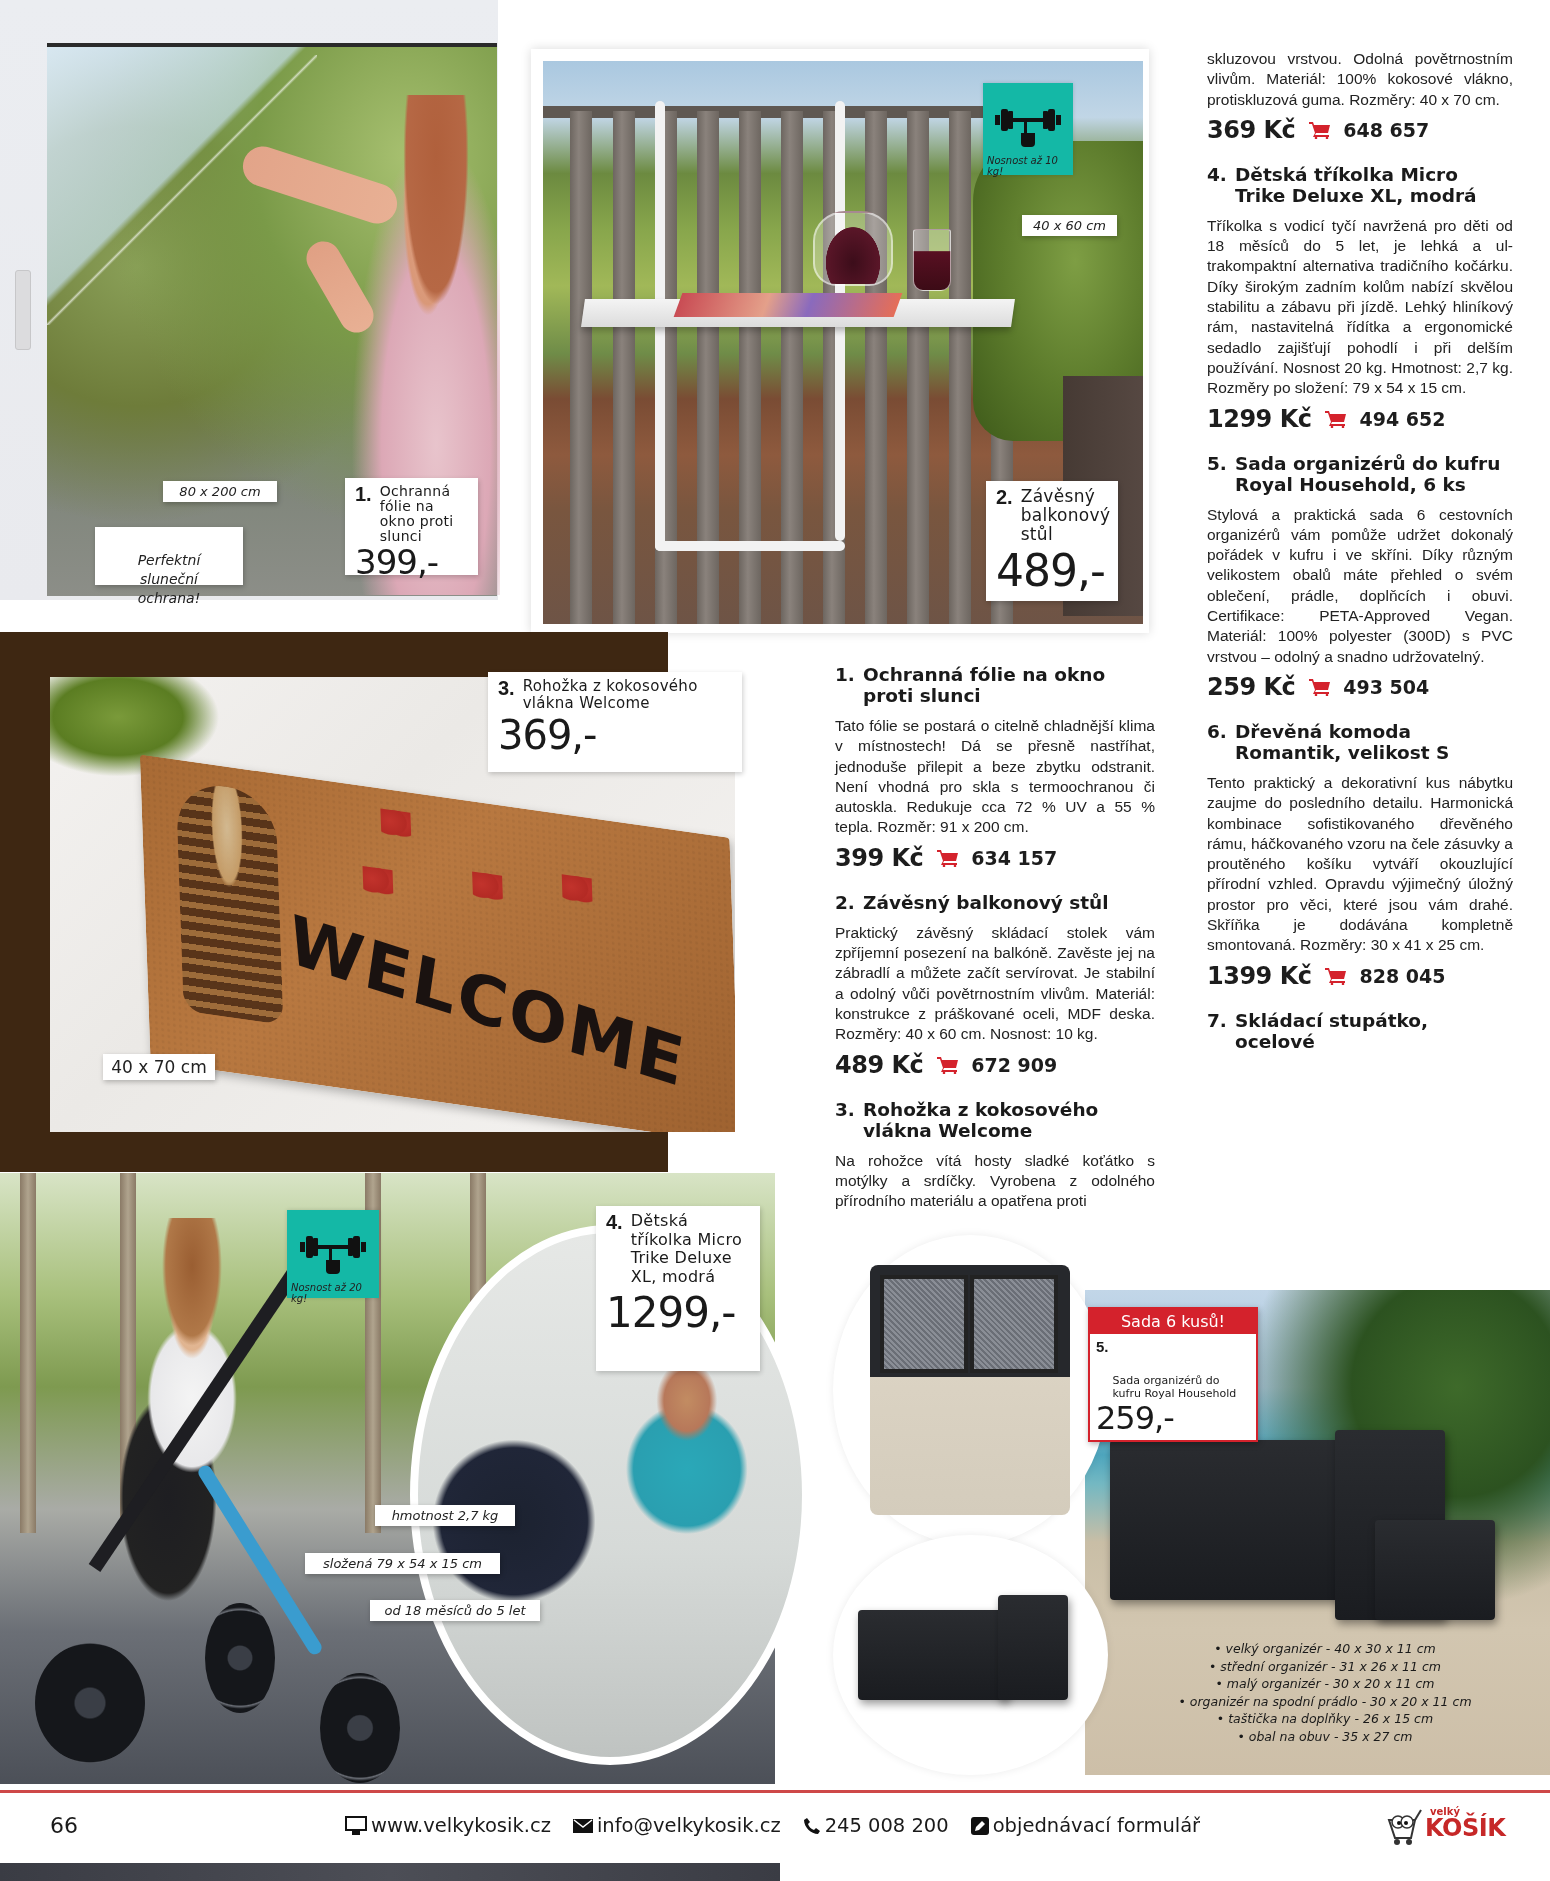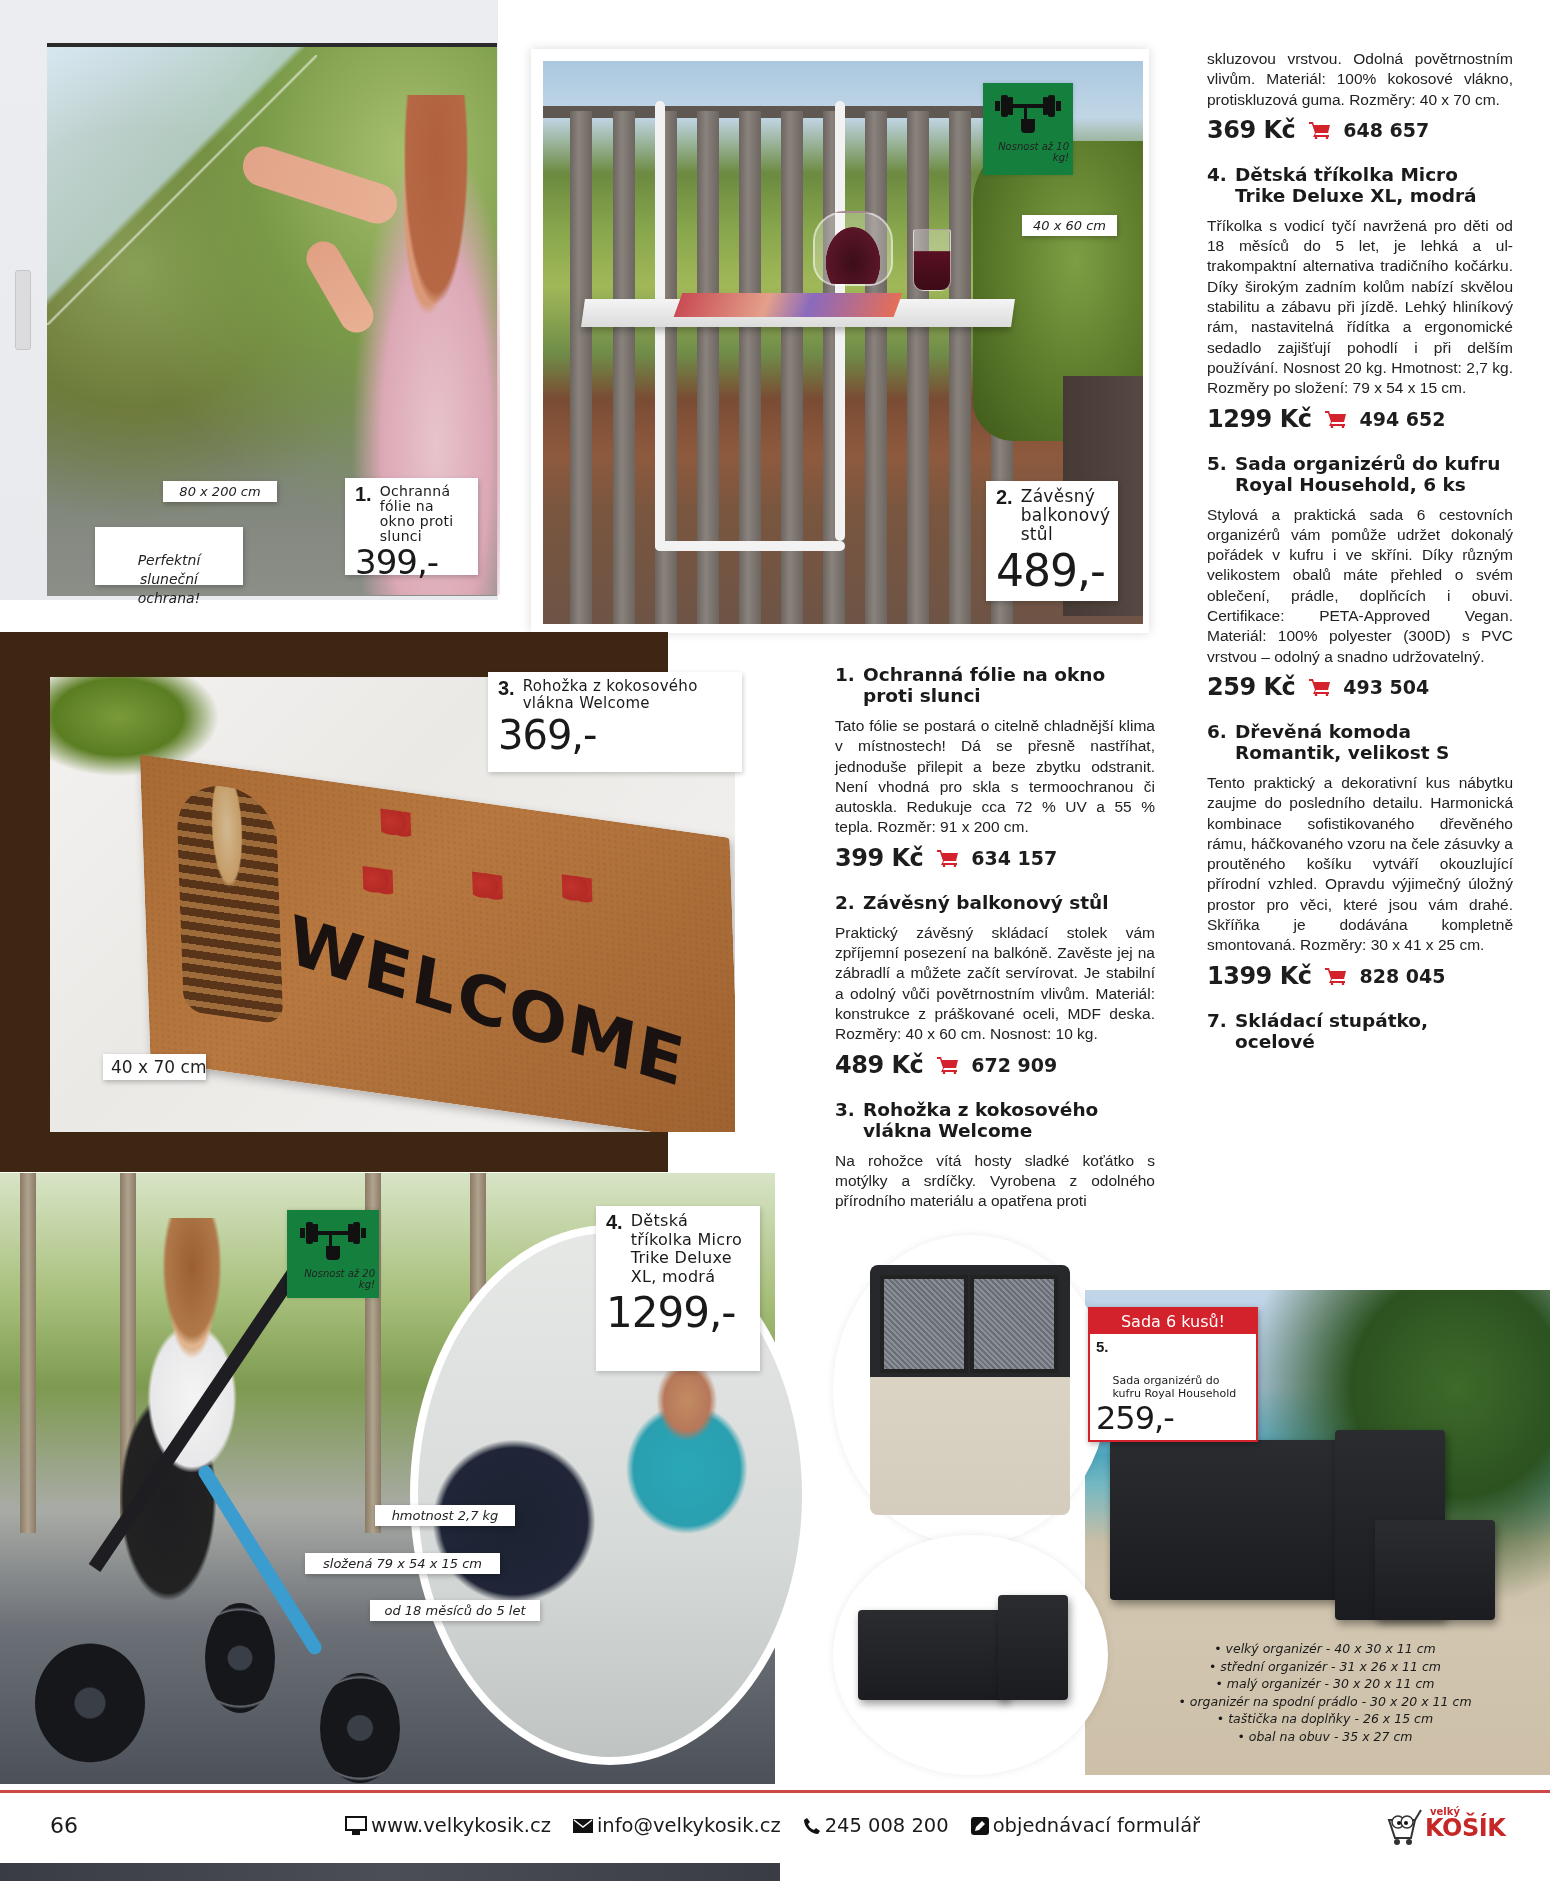--- a/index.html
+++ b/index.html
@@ -158,21 +158,21 @@
   .promo-box { font-family: "DejaVu Sans", sans-serif; font-style: italic; font-size: 14px; text-align: center; line-height: 19px; padding: 24px; }
 
   .price-tag { position: absolute; background: #fff; padding: 6px 10px 6px 10px; box-shadow: 1px 2px 5px rgba(0,0,0,0.2); }
   .price-tag .pt-row { display: flex; align-items: flex-start; }
   .price-tag .pt-num { font-family: "Liberation Sans", sans-serif; font-weight: bold; font-size: 20px; margin-right: 8px; line-height: 20px; }
   .price-tag .pt-name { font-family: "DejaVu Sans", sans-serif; font-size: 15px; line-height: 17px; letter-spacing: 0.3px; }
   .price-tag .pt-price { font-family: "DejaVu Sans", sans-serif; font-size: 38px; font-weight: 500; letter-spacing: -1px; line-height: 42px; margin-top: 2px; }
   .price-tag.big .pt-name { font-size: 17px; line-height: 19px; }
   .price-tag.big .pt-price { font-size: 44px; line-height: 50px; }
 
-  .capacity-box { position: absolute; background: #15803d; text-align: right; font-family: "DejaVu Sans", sans-serif; font-style: italic; font-size: 10px; line-height: 11px; color: #222; padding: 8px 4px 5px; box-shadow: 0 0 4px rgba(0,0,0,0.15); }
+  .capacity-box { position: absolute; background: #14b8a6; text-align: left; font-family: "DejaVu Sans", sans-serif; font-style: italic; font-size: 10px; line-height: 11px; color: #222; padding: 22px 4px 5px; box-shadow: 0 0 4px rgba(0,0,0,0.15); }
   .capacity-box svg { display: block; margin: 0 auto 4px; }
 
   .set-banner { position: absolute; left: 1088px; top: 1307px; width: 170px; background: #fff; border: 2px solid #d4222c; box-shadow: 1px 2px 6px rgba(0,0,0,0.3); }
   .set-banner .sb-head { background: #d4222c; color: #fff; font-family: "DejaVu Sans", sans-serif; font-size: 16px; text-align: center; padding: 3px 0; }
   .set-banner .sb-body { padding: 4px 6px 4px; }
   .set-banner .sb-row { display: flex; }
   .set-banner .sb-num { font-family: "Liberation Sans", sans-serif; font-weight: bold; font-size: 15px; margin-right: 4px; }
   .set-banner .sb-name { font-family: "DejaVu Sans", sans-serif; font-size: 11px; line-height: 13px; margin-top: 36px; }
   .set-banner .sb-price { font-family: "DejaVu Sans", sans-serif; font-size: 32px; line-height: 36px; letter-spacing: -1px; }
 
@@ -284,21 +284,21 @@
   <div class="plant"></div>
   <div class="mat">
     <div class="cat"></div>
     <div class="butterfly" style="left:240px;top:20px;"></div>
     <div class="butterfly" style="left:220px;top:80px;"></div>
     <div class="butterfly" style="left:330px;top:70px;"></div>
     <div class="butterfly" style="left:420px;top:60px;"></div>
     <div class="welcome-text">WELCOME</div>
   </div>
 </div>
-<div class="label-box dim-box upright" style="left:103px;top:1054px;width:103px;font-size:17px;">40 x 70 cm</div>
+<div class="label-box dim-box upright" style="left:103px;top:1054px;width:112px;font-size:17px;">40 x 70 cm</div>
 <div class="price-tag" style="left:488px;top:672px;width:254px;height:100px;">
   <div class="pt-row">
     <span class="pt-num">3.</span>
     <span class="pt-name" style="width:200px;">Rohožka z kokosového vlákna Welcome</span>
   </div>
   <div class="pt-price" style="font-size:40px;">369,-</div>
 </div>
 
 <div class="abs photo4">
   <div class="trunk" style="left:20px;"></div>

